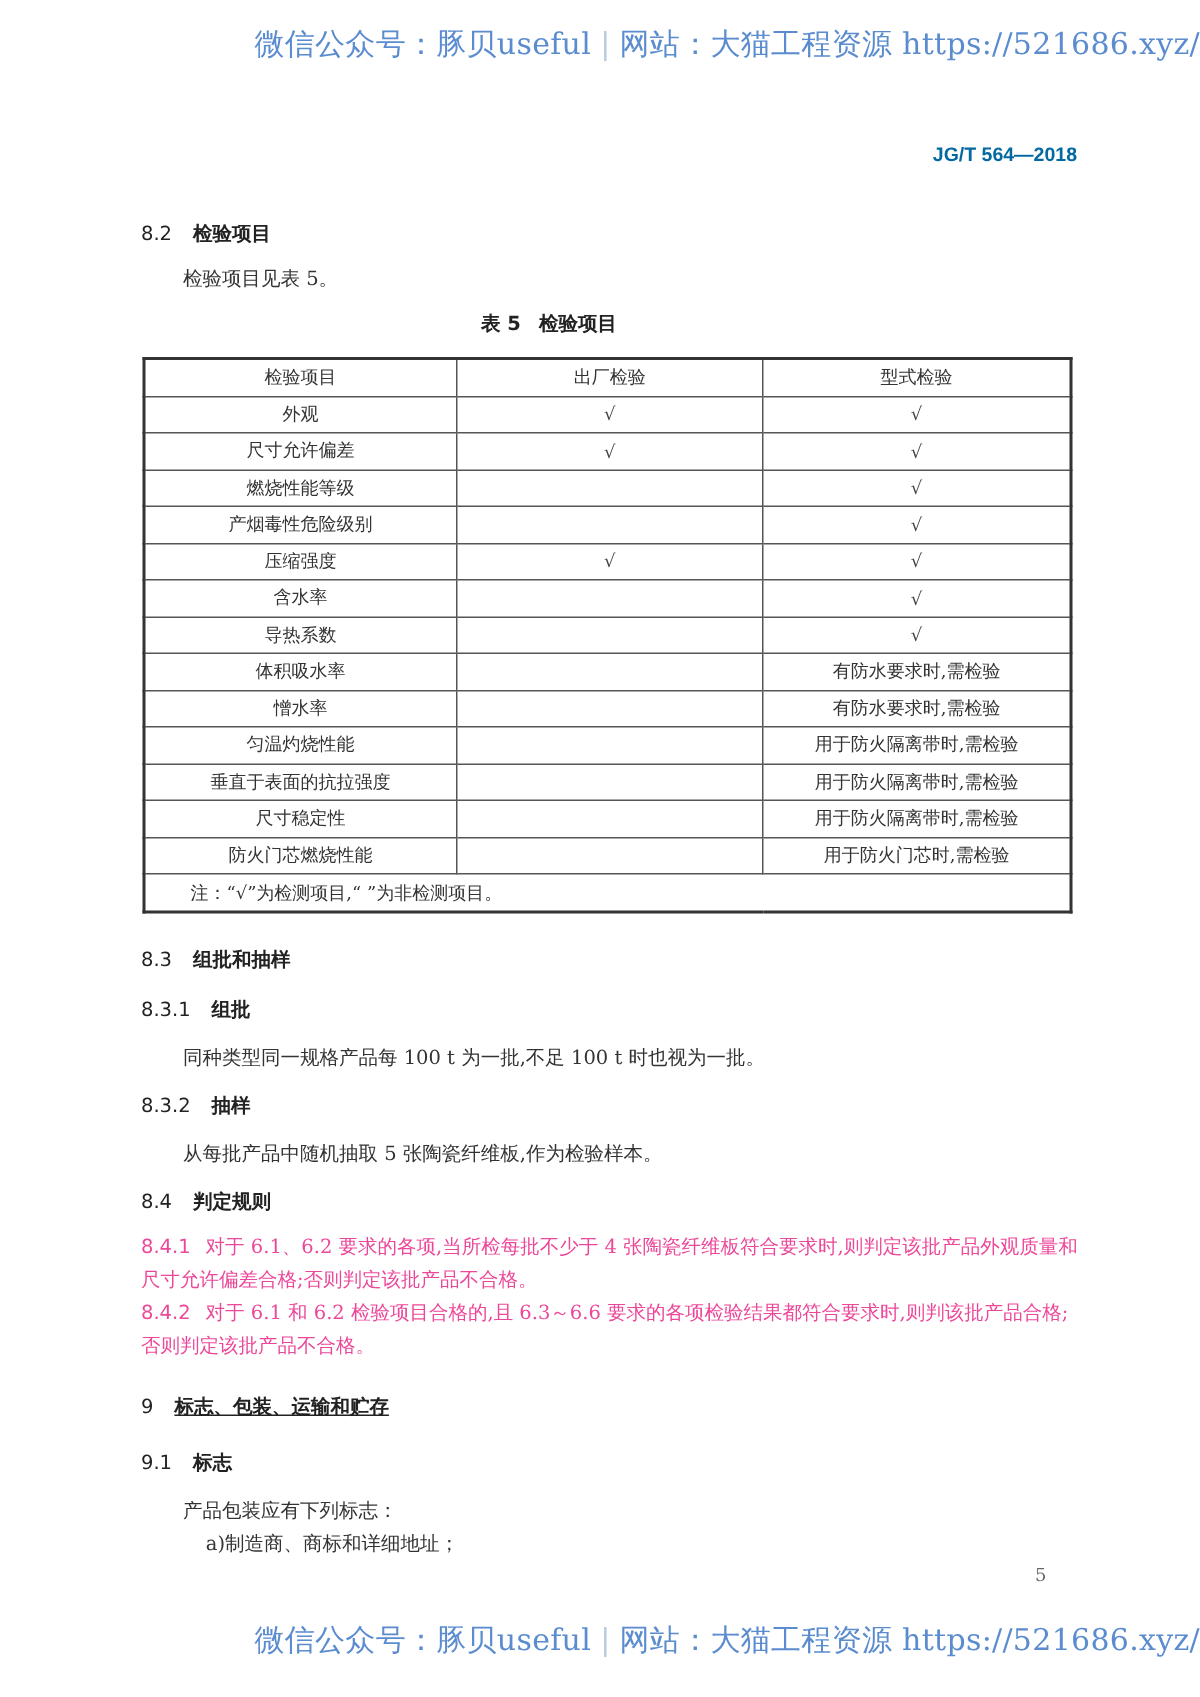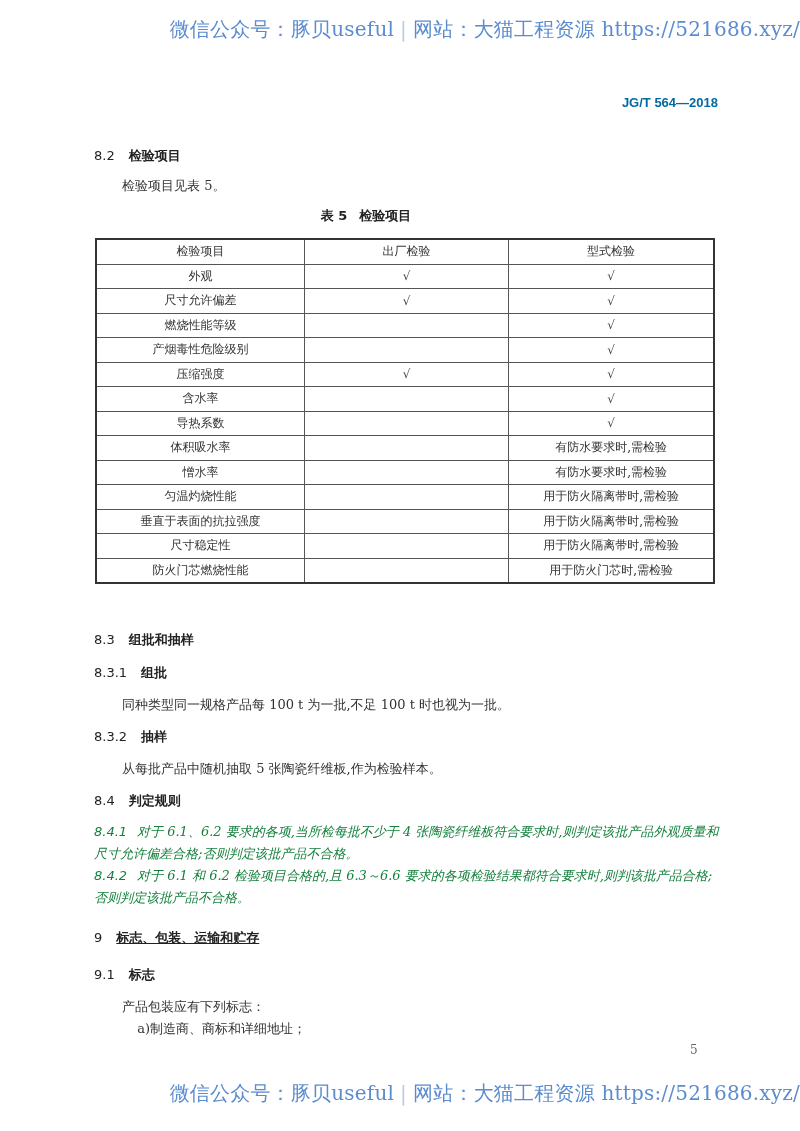--- a/index.html
+++ b/index.html
@@ -9,21 +9,21 @@
                font-size: 20px; color: #5b8ccf; font-family: "DejaVu Serif", serif; letter-spacing: 0.2px; }
   .watermark .sep { color: #b9c9e0; margin: 0 6px; }
   .wm-top { top: 16px; }
   .wm-bottom { top: 1080px; }
   .std-code { position: absolute; right: 82px; top: 95px; font-size: 13px;
               font-family: "Liberation Sans", sans-serif; font-weight: bold; color: #0369a1; }
   .heading { position: absolute; left: 94px; font-size: 13px; font-family: "DejaVu Sans", sans-serif; color: #222; }
   .heading .num { display: inline-block; margin-right: 14px; font-weight: normal; }
   .heading .title { font-weight: bold; }
   .para { position: absolute; left: 122px; font-size: 13px; color: #333; text-align: right; }
-  .para-wide { position: absolute; left: 94px; width: 626px; font-size: 13px; line-height: 22px; color: #15803d; font-style: italic; }
+  .para-wide { position: absolute; left: 94px; width: 626px; font-size: 13px; line-height: 22px; color: #ec4899; }
   .para-wide .num { font-family: "DejaVu Sans", sans-serif; margin-right: 10px; }
   .table-caption { position: absolute; top: 207px; left: 0; width: 732px; text-align: center;
                    font-size: 13px; font-family: "DejaVu Sans", sans-serif; font-weight: bold; color: #222; }
   .table-caption .sp { display:inline-block; width: 12px; }
   table.insp { position: absolute; left: 95px; top: 238px; width: 620px; border-collapse: collapse;
                border: 2px solid #333; font-size: 12px; color: #333; }
   table.insp td, table.insp th { border: 1px solid #555; height: 23.5px; padding: 0; text-align: center; font-weight: normal; }
   table.insp col.c1 { width: 209px; }
   table.insp col.c2 { width: 205px; }
   table.insp col.c3 { width: 206px; }
@@ -121,20 +121,23 @@
     <tr>
         <td>尺寸稳定性</td>
         <td></td>
         <td>用于防火隔离带时,需检验</td>
       </tr>
     <tr>
         <td>防火门芯燃烧性能</td>
         <td></td>
         <td>用于防火门芯时,需检验</td>
       </tr>
+    <tr>
+        <td class="note" colspan="3">注：“√”为检测项目,“  ”为非检测项目。</td>
+      </tr>
   </tbody>
 </table>
 
 <div class="heading" style="top:631px;">
   <span class="num">8.3</span><span class="title">组批和抽样</span>
 </div>
 <div class="heading" style="top:664px;">
   <span class="num">8.3.1</span><span class="title">组批</span>
 </div>
 <div class="para" style="top:696px;">同种类型同一规格产品每 100 t 为一批,不足 100 t 时也视为一批。</div>

